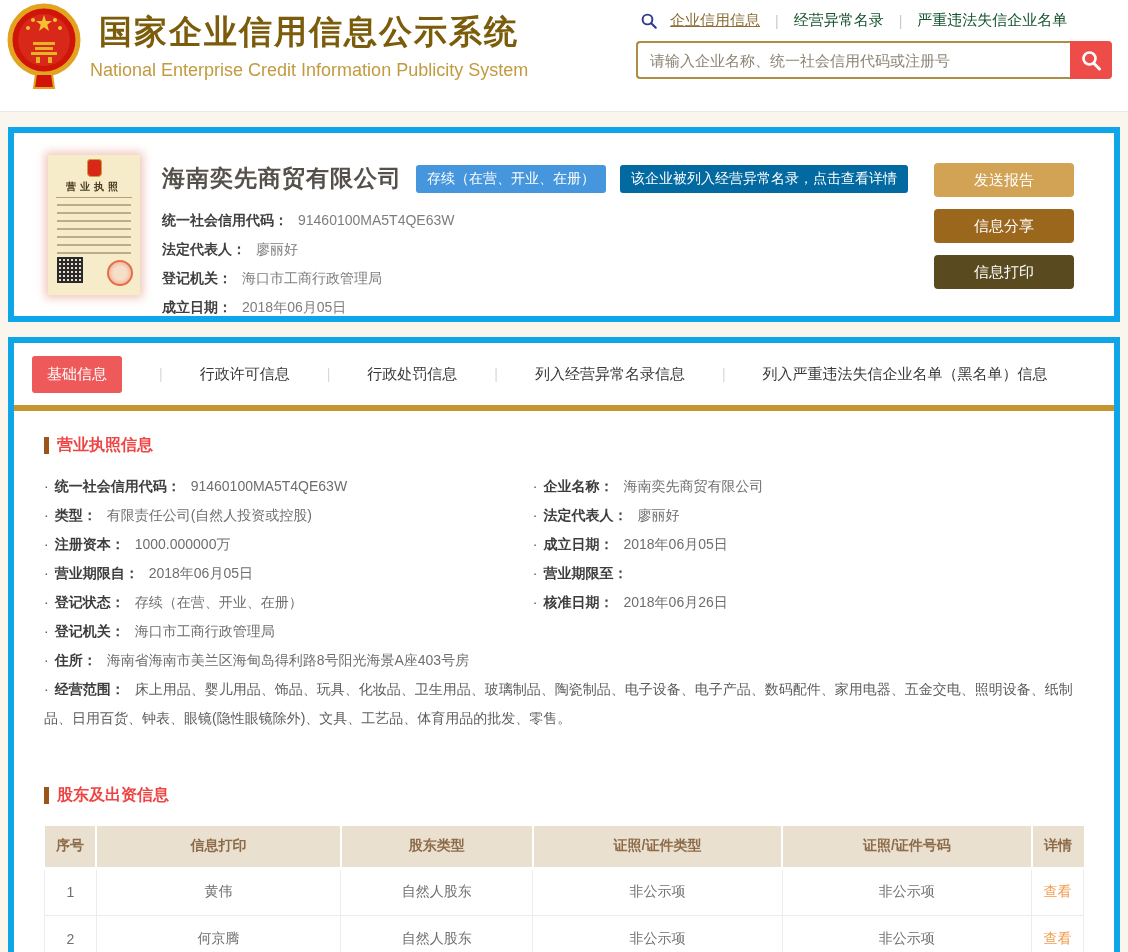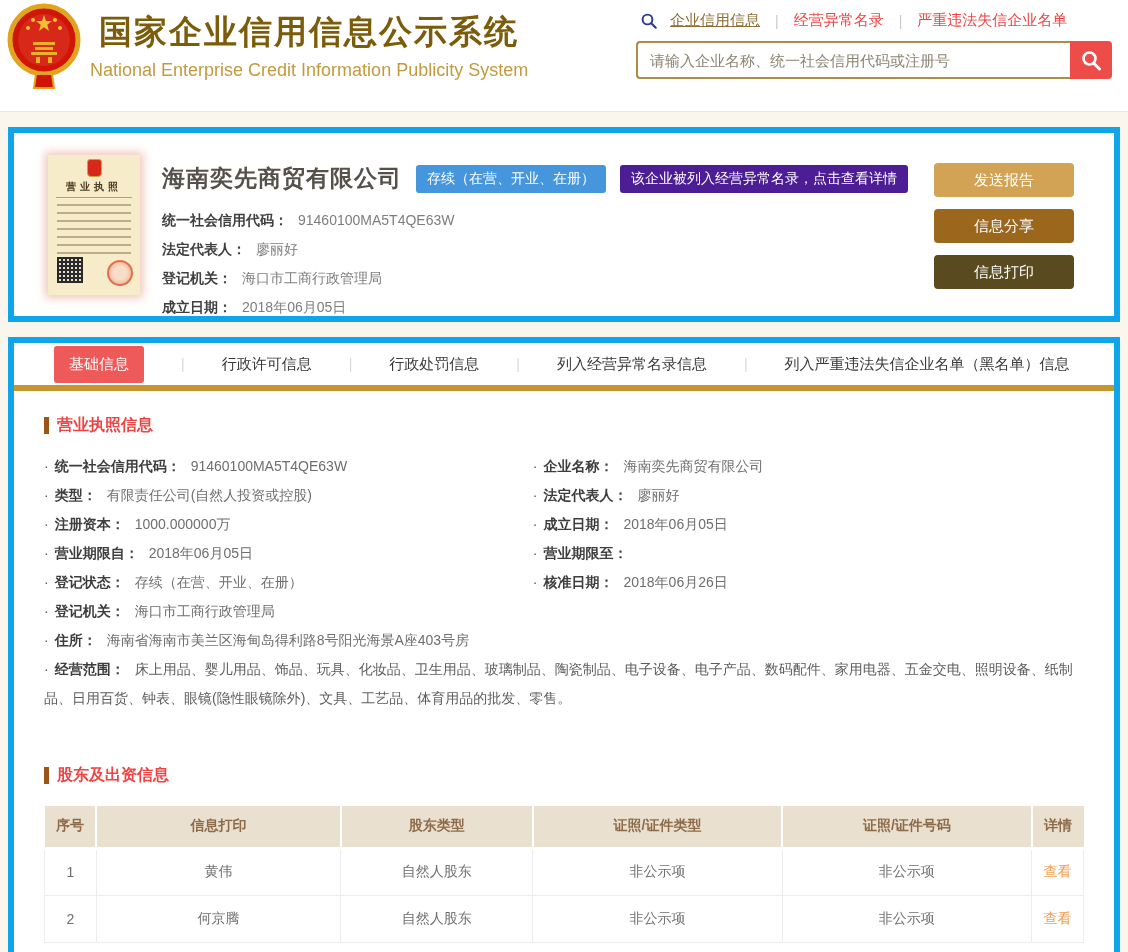--- a/index.html
+++ b/index.html
@@ -11,21 +11,21 @@
   }
   
   .header { height:112px; background:#ffffff; border-bottom:1px solid #e9e9e9; position:relative; }
   .logo { position:absolute; left:6px; top:2px; width:76px; height:94px; }
   .brand { position:absolute; left:90px; top:10px; }
   .brand-title { font-size:33px; font-weight:bold; color:#7b5c0a; letter-spacing:2px;text-align:center; }
   .brand-sub { font-size:18px; color:#c29a3f; margin-top:5px; }
   .search-area { position:absolute; right:16px; top:11px; width:476px; }
   .search-nav { display:flex; align-items:center; font-size:15px; color:#3c3c3c; margin:0 0 11px 4px; }
   .search-nav .mag { width:18px; height:18px; margin-right:12px; }
-  .nav-link { color:#ef4444; text-decoration:none; cursor:pointer; }
+  .nav-link { color:#14532d; text-decoration:none; cursor:pointer; }
   .nav-link.active { color:#8d6e35; text-decoration:underline; }
   .nav-sep { color:#c9c9c9; margin:0 15px; font-size:14px; }
   .search-box { display:flex; }
   .search-input {
     flex:1; height:38px; border:2px solid #ae8d42; border-right:none;
     border-radius:4px 0 0 4px; padding:0 12px; font-size:15px; color:#4c1d95; outline:none;
     background:#fff; font-family:inherit;
   }
   .search-input::placeholder { color:#8b8474; }
   .search-btn { width:42px; height:38px; background:#ed4c49; border:none; border-radius:0 4px 4px 0;
@@ -45,34 +45,34 @@
   .lic-qr { position:absolute; left:9px; bottom:12px; width:26px; height:26px;
     background-image:repeating-linear-gradient(0deg,#2a2a2a 0 2px,rgba(0,0,0,0) 2px 4px),
                      repeating-linear-gradient(90deg,#2a2a2a 0 2px,#e8e0cc 2px 4px); }
   .lic-seal { position:absolute; right:7px; bottom:9px; width:26px; height:26px; border-radius:50%;
     border:2px solid #e05838; background:radial-gradient(circle,#f6ddc9 40%,#eb9474 100%); opacity:.85; }
   .summary-info { margin-left:148px; padding-top:30px; }
   .company-row { display:flex; align-items:center; gap:14px; }
   .company-name { font-size:23px; font-weight:bold; color:#55504a; letter-spacing:1px; }
   .badge { color:#fff; font-size:14px; padding:5px 11px; border-radius:3px; white-space:nowrap; }
   .badge-blue { background:#4596dc; }
-  .badge-red { background:#4c1d95; cursor:pointer; }
+  .badge-red { background:#0369a1; cursor:pointer; }
   .summary-fields { margin-top:12px; }
   .s-field { font-size:14px; line-height:29px; }
   .s-label { font-weight:bold; color:#3f3f3f; margin-right:10px; }
   .s-value { color:#7d7d7d; }
   .summary-actions { position:absolute; right:40px; top:30px; display:flex; flex-direction:column; gap:12px; }
   .act-btn { width:140px; height:34px; border:none; border-radius:4px; color:#fff; font-size:15px;
     cursor:pointer; font-family:Liberation Mono, monospace; }
   .act-1 { background:#d2a355; }
   .act-2 { background:#9a671c; }
   .act-3 { background:#594a20; }
   
   .card-detail { margin-top:15px; min-height:625px; }
-  .tabbar { height:42px; display:flex; align-items:center; padding-left:40px; font-size:15px; color:#383838; }
+  .tabbar { height:62px; display:flex; align-items:center; padding-left:18px; font-size:15px; color:#383838; }
   .tab { cursor:pointer; white-space:nowrap; }
   .tab-active { background:#ee5a5a; color:#fff; padding:9px 15px; border-radius:3px; }
   .tab-sep { color:#d8d8d8; margin:0 37px; font-size:14px; }
   .gold-divider { height:6px; background:#c5952f; }
   .detail-body { padding:24px 30px 0; }
   .sec-title { display:flex; align-items:center; font-size:16px; font-weight:bold; color:#ef4444; }
   .sec-bar { width:5px; height:17px; background:#9b551b; margin-right:8px; }
   .fields-cols { display:flex; margin-top:16px; }
   .col-left { width:47%; }
   .col-right { width:53%; }

